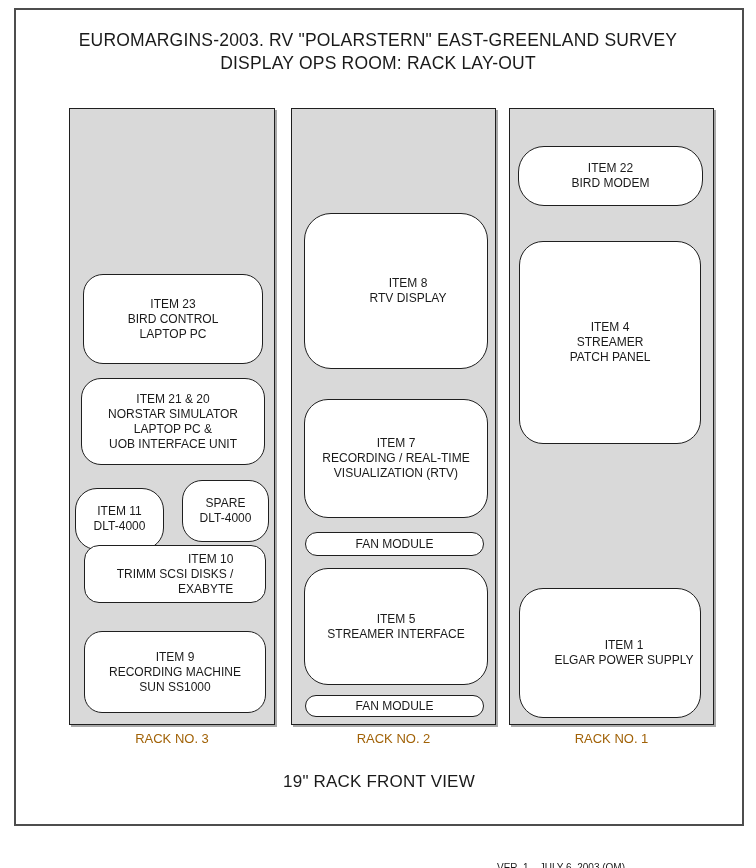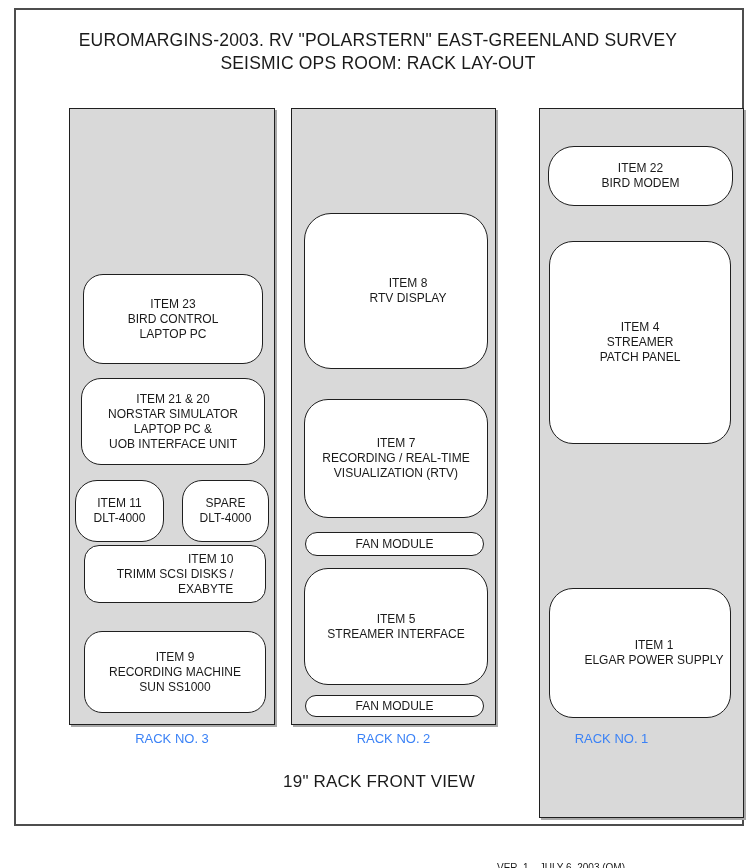--- a/index.html
+++ b/index.html
@@ -39,42 +39,42 @@
   }
   .rack {
     position: absolute;
     background: #d9d9d9;
     border: 1px solid #1f1f1f;
     box-shadow: 2px 2px 0 #a8a8a8;
     box-sizing: border-box;
   }
   .rack3 { left: 69px;  top: 108px; width: 206px; height: 617px; text-decoration: underline; }
   .rack2 { left: 291px; top: 108px; width: 205px; height: 617px; }
-  .rack1 { left: 539px; top: 108px; width: 205px; height: 710px; }
+  .rack1 { left: 509px; top: 108px; width: 205px; height: 617px; }
   .box {
     position: absolute;
     background: #ffffff;
     border: 1px solid #1f1f1f;
     box-sizing: border-box;
     display: flex;
     align-items: center;
     justify-content: center;
     text-align: center;
     white-space: pre-line;
     font-size: 12px;
     line-height: 15px;
     color: #1a1a1a;
   }
   .rack-label {
     position: absolute;
     top: 731px;
     text-align: center;
     font-size: 13px;
     line-height: 15px;
-    color: #3b82f6;
+    color: #a16207;
   }
   .rack-label.r3 { left: 69px;  width: 206px; }
   .rack-label.r2 { left: 291px; width: 205px; }
   .rack-label.r1 { left: 509px; width: 205px; }
   .caption {
     position: absolute;
     left: 14px;
     top: 772px;
     width: 730px;
     text-align: center;
@@ -94,32 +94,32 @@
 </style>
 </head>
 <body>
 
 <div id="page">
 
   <div class="frame"></div>
 
   <div class="title">
     <div>EUROMARGINS-2003. RV "POLARSTERN" EAST-GREENLAND SURVEY</div>
-    <div>SEISMIC OPS ROOM: RACK LAY-OUT</div>
+    <div>DISPLAY OPS ROOM: RACK LAY-OUT</div>
   </div>
 
   <div class="rack rack3">
     <div class="box" style="left:13px;  top:165px; width:180px; height:90px; border-radius:20px;">ITEM 23
 BIRD CONTROL
 LAPTOP PC</div>
     <div class="box" style="left:11px;  top:269px; width:184px; height:87px; border-radius:20px;">ITEM 21 &amp; 20
 NORSTAR SIMULATOR
 LAPTOP PC &amp;
 UOB INTERFACE UNIT</div>
-    <div class="box" style="left:5px;   top:371px; width:89px;  height:62px; border-radius:22px;">ITEM 11
+    <div class="box" style="left:5px;   top:379px; width:89px;  height:62px; border-radius:22px;">ITEM 11
 DLT-4000</div>
     <div class="box" style="left:112px; top:371px; width:87px;  height:62px; border-radius:20px;">SPARE
 DLT-4000</div>
     <div class="box" style="left:14px;  top:436px; width:182px; height:58px; border-radius:15px;text-align:right;">ITEM 10
 TRIMM SCSI DISKS /
 EXABYTE</div>
     <div class="box" style="left:14px;  top:522px; width:182px; height:82px; border-radius:18px;">ITEM 9
 RECORDING MACHINE
 SUN SS1000</div>
   </div>

